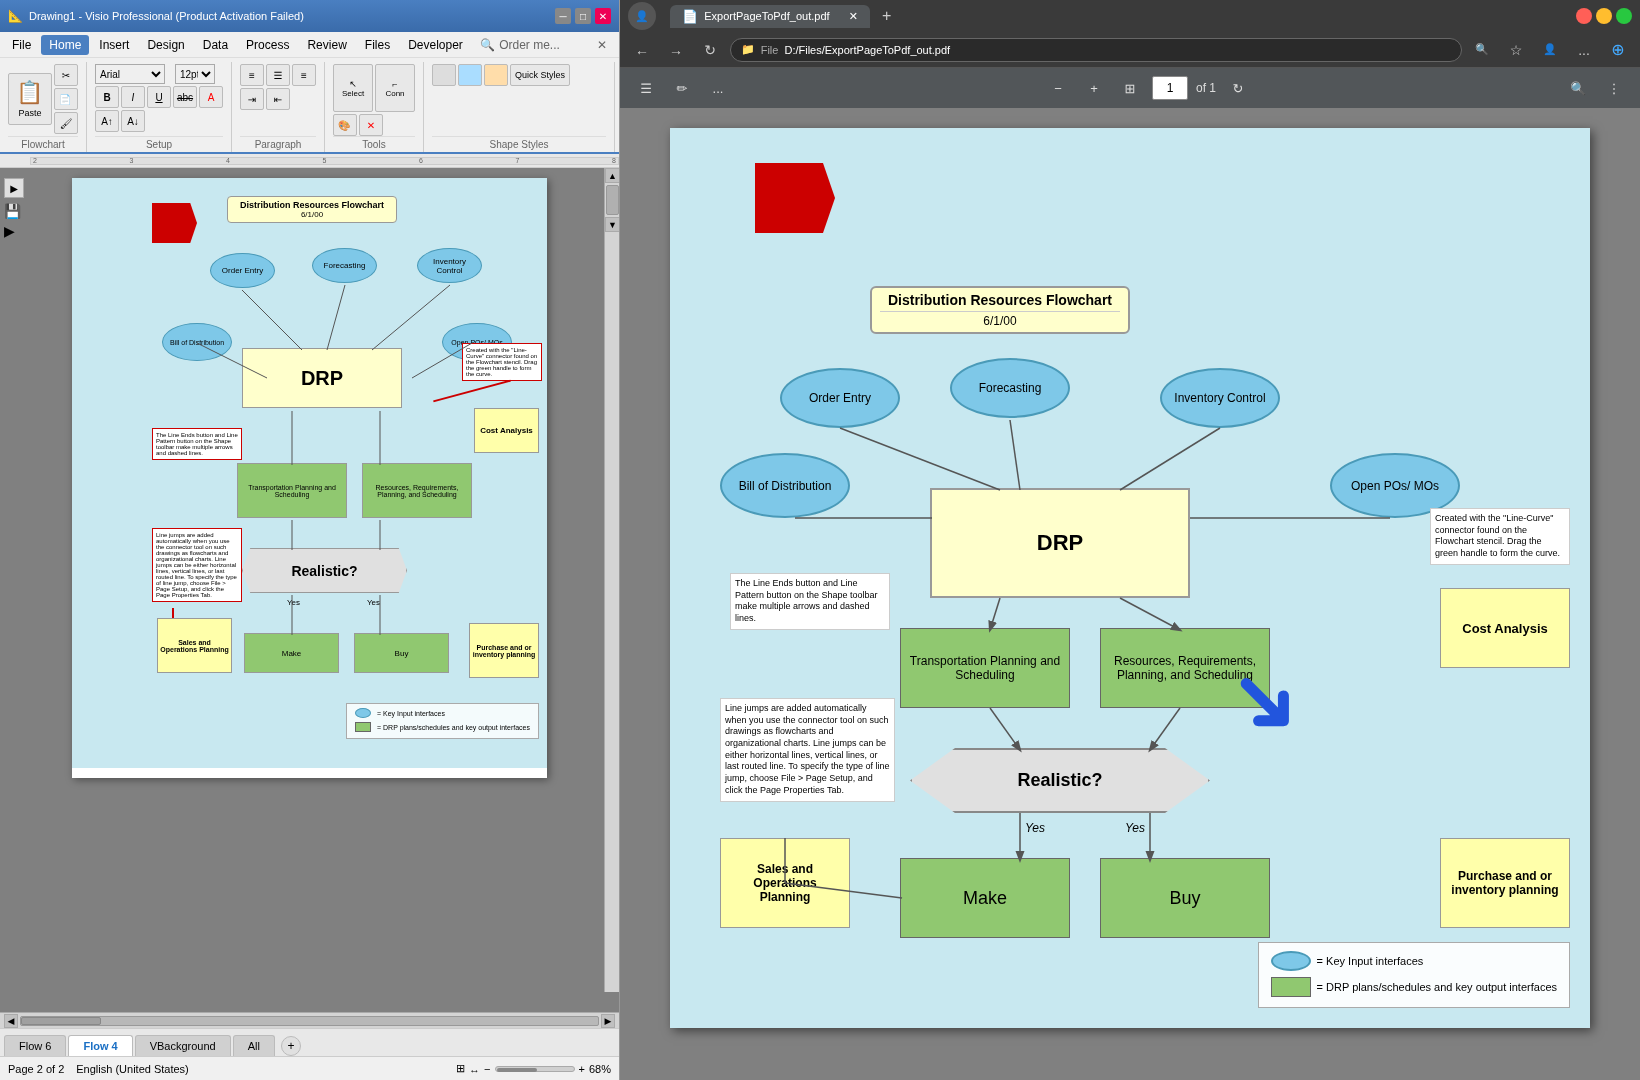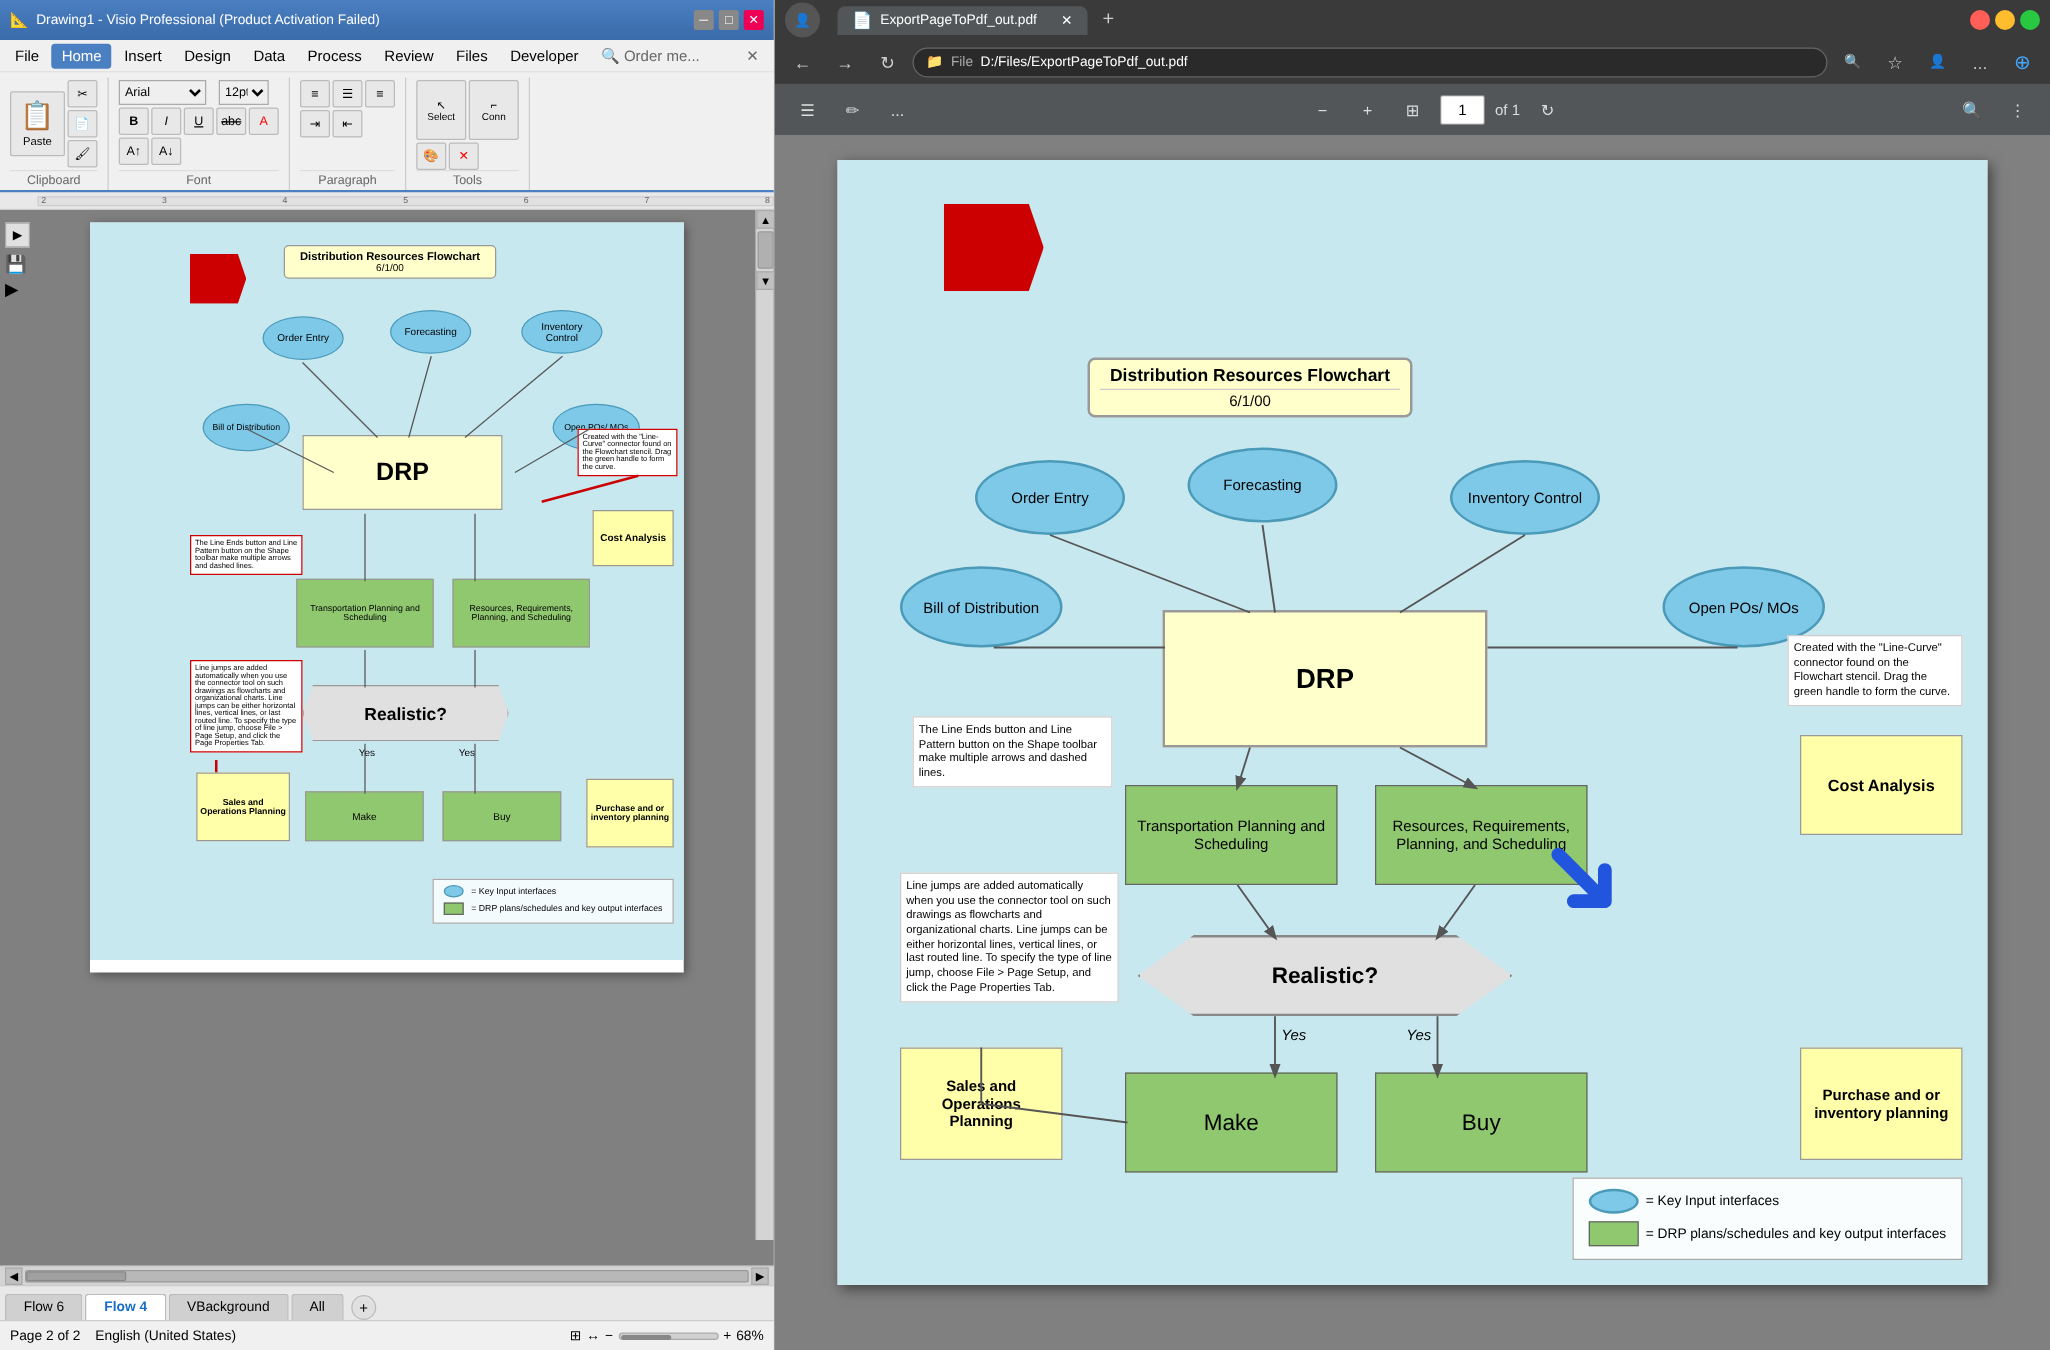--- a/index.html
+++ b/index.html
@@ -403,21 +403,21 @@
         <div class="paste-btn">
           <span style="font-size:22px;">📋</span>
           <span style="font-size:9px;">Paste</span>
         </div>
         <div style="display:flex;flex-direction:column;gap:2px;">
           <div class="r-btn">✂</div>
           <div class="r-btn">📄</div>
           <div class="r-btn">🖌</div>
         </div>
       </div>
-      <div class="ribbon-group-label">Clipboard</div>
+      <div class="ribbon-group-label">Flowchart</div>
     </div>
 
     <div class="ribbon-group">
       <div class="ribbon-row" style="gap:10px;">
         <select class="font-select">
           <option>Arial</option>
         </select>
         <select class="size-select">
           <option>12pt.</option>
         </select>
@@ -426,21 +426,21 @@
         <div class="r-btn" style="font-weight:bold;">B</div>
         <div class="r-btn" style="font-style:italic;">I</div>
         <div class="r-btn" style="text-decoration:underline;">U</div>
         <div class="r-btn" style="text-decoration:line-through;">abc</div>
         <div class="r-btn" style="color:red;">A</div>
       </div>
       <div class="ribbon-row" style="margin-top:2px;gap:2px;">
         <div class="r-btn">A↑</div>
         <div class="r-btn">A↓</div>
       </div>
-      <div class="ribbon-group-label">Font</div>
+      <div class="ribbon-group-label">Setup</div>
     </div>
 
     <div class="ribbon-group">
       <div class="ribbon-row" style="gap:2px;">
         <div class="r-btn">≡</div>
         <div class="r-btn">☰</div>
         <div class="r-btn">≡</div>
       </div>
       <div class="ribbon-row" style="gap:2px;margin-top:2px;">
         <div class="r-btn">⇥</div>
@@ -454,20 +454,31 @@
         <div class="r-btn large">↖<br><span style="font-size:8px;">Select</span></div>
         <div class="r-btn large">⌐<br><span style="font-size:8px;">Conn</span></div>
       </div>
       <div class="ribbon-row" style="gap:2px;margin-top:2px;">
         <div class="r-btn">🎨</div>
         <div class="r-btn" style="color:red;">✕</div>
       </div>
       <div class="ribbon-group-label">Tools</div>
     </div>
 
+    <div class="ribbon-group" style="flex:1;">
+      <div class="ribbon-row" style="gap:2px;flex-wrap:wrap;">
+        <div class="r-btn" style="background:#ddd;"></div>
+        <div class="r-btn" style="background:#adf;"></div>
+        <div class="r-btn" style="background:#fda;"></div>
+        <div class="r-btn" style="width:60px;font-size:9px;flex-direction:column;">
+          <span>Quick Styles</span>
+        </div>
+      </div>
+      <div class="ribbon-group-label">Shape Styles</div>
+    </div>
   </div>
 
   <div style="height:14px;background:#e8e8e8;border-bottom:1px solid #ccc;display:flex;align-items:center;padding-left:30px;">
     <div style="width:100%;height:8px;background:linear-gradient(to right,#e0e0e0 0%,#e0e0e0 100%);border:1px solid #ccc;position:relative;">
       <div style="position:absolute;left:0;top:0;width:100%;height:100%;display:flex;justify-content:space-between;padding:0 2px;font-size:7px;color:#666;align-items:center;">
         <span>2</span>
           <span>3</span>
           <span>4</span>
           <span>5</span>
           <span>6</span>

